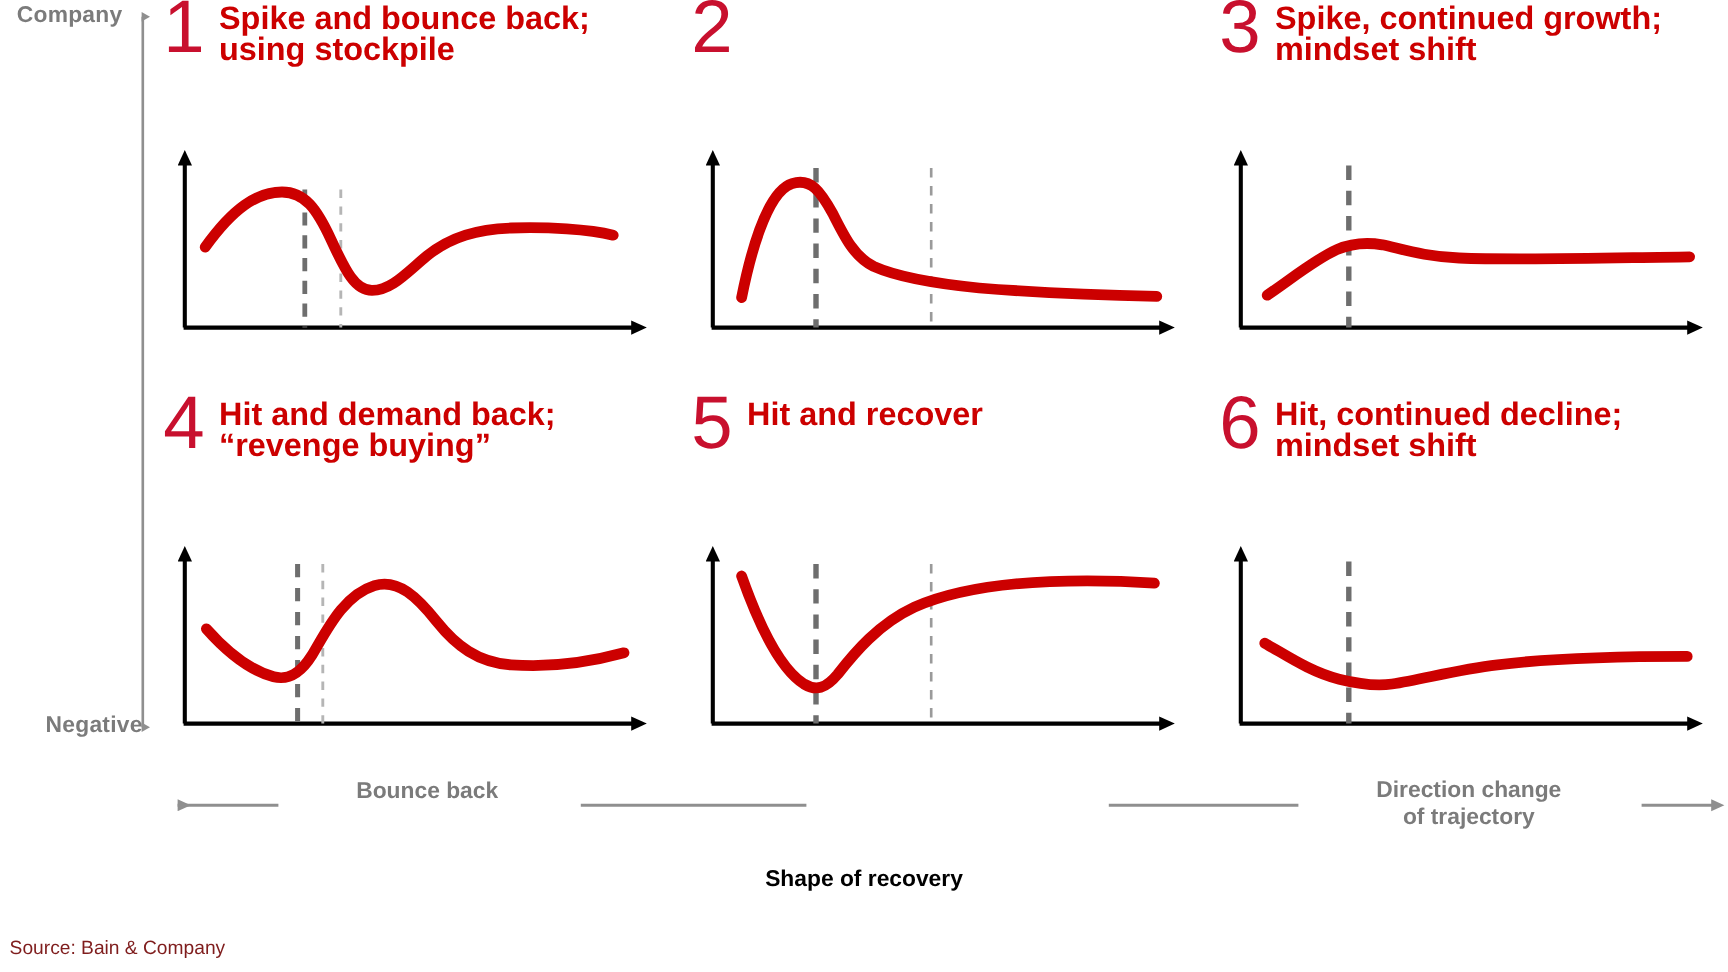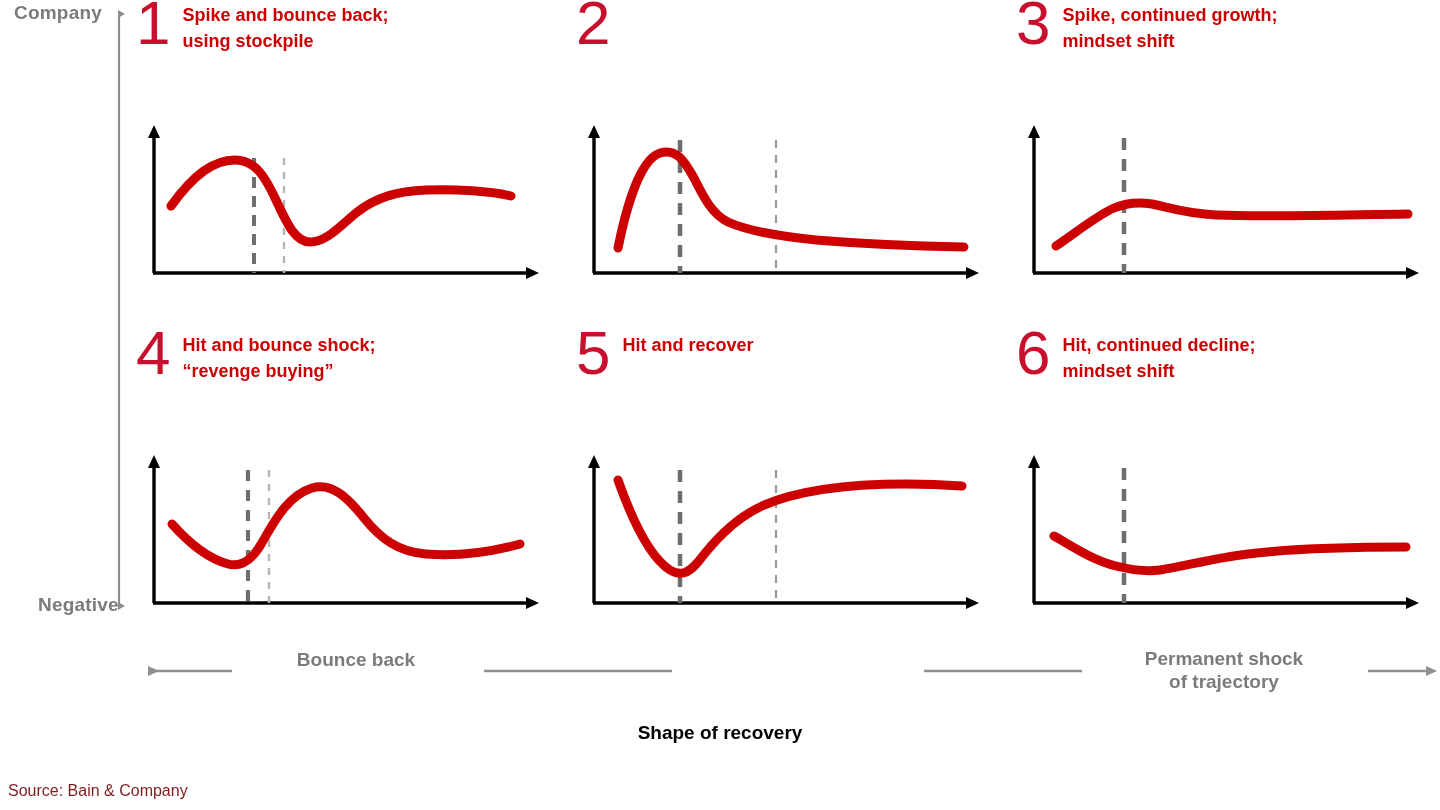--- a/index.html
+++ b/index.html
@@ -79,21 +79,21 @@
     font-size: 62px;
     line-height: 54px;
     font-weight: 400;
     font-family: "Liberation Sans", sans-serif;
     display: block;
     margin-top: -4px;
   }
   .panel-title {
     color: #cc0000;
     font-weight: bold;
-    font-size: 18px;
+    font-size: 27px;
     line-height: 26px;
     white-space: pre-line;
     padding-top: 2px;
   }
 
   .panel-plot {
     position: absolute;
     left: 0;
     top: 118px;
     width: 420px;
@@ -234,21 +234,21 @@
       <line x1="17" y1="155" x2="392" y2="155" stroke="#000" stroke-width="3.4" marker-end="url(#ar3)"></line>
       <line x1="108" y1="20" x2="108" y2="155" stroke="#6e6e6e" stroke-width="4.5" stroke-dasharray="12 9"></line>
       <path fill="none" stroke="#cc0000" stroke-width="9" stroke-linecap="round" stroke-linejoin="round" d="M40,128 C58,116 80,98 98,90 C112,84 124,84 136,86
                C154,90 172,96 200,97 C250,99 320,97 392,96"></path>
     </svg>
   </div>
 
   <div class="panel panel-4">
     <div class="panel-head">
       <span class="panel-num">4</span>
-      <span class="panel-title">Hit and bounce shock;
+      <span class="panel-title">Hit and demand back;
 “revenge buying”</span>
     </div>
     <svg class="panel-plot" viewBox="0 0 420 170">
       <defs>
         <marker id="ar4" markerWidth="14" markerHeight="14" refX="2" refY="6" orient="auto" markerUnits="userSpaceOnUse">
           <path d="M0 0 L13 6 L0 12 Z" fill="#000"></path>
         </marker>
         <marker id="au4" markerWidth="14" markerHeight="14" refX="2" refY="6" orient="auto" markerUnits="userSpaceOnUse">
           <path d="M0 0 L13 6 L0 12 Z" fill="#000"></path>
         </marker>
@@ -319,21 +319,21 @@
           <path d="M0 0 L11 5 L0 10 Z" fill="#8f8f8f"></path>
         </marker>
       </defs>
       <line x1="232" y1="23" x2="148" y2="23" stroke="#8f8f8f" stroke-width="2.4" marker-end="url(#bl)"></line>
       <line x1="484" y1="23" x2="672" y2="23" stroke="#8f8f8f" stroke-width="2.4"></line>
       <line x1="924" y1="23" x2="1082" y2="23" stroke="#8f8f8f" stroke-width="2.4"></line>
       <line x1="1368" y1="23" x2="1428" y2="23" stroke="#8f8f8f" stroke-width="2.4" marker-end="url(#br)"></line>
     </svg>
 
     <div class="band-label" id="band-label-0">Bounce back</div>
-    <div class="band-label" id="band-label-2">Permanent shock
+    <div class="band-label" id="band-label-2">Direction change
 of trajectory</div>
   </div>
 
   <div class="axis-caption">Shape of recovery</div>
 
   <div class="source">Source: Bain &amp; Company</div>
 
 </div>
 
 </body></html>

